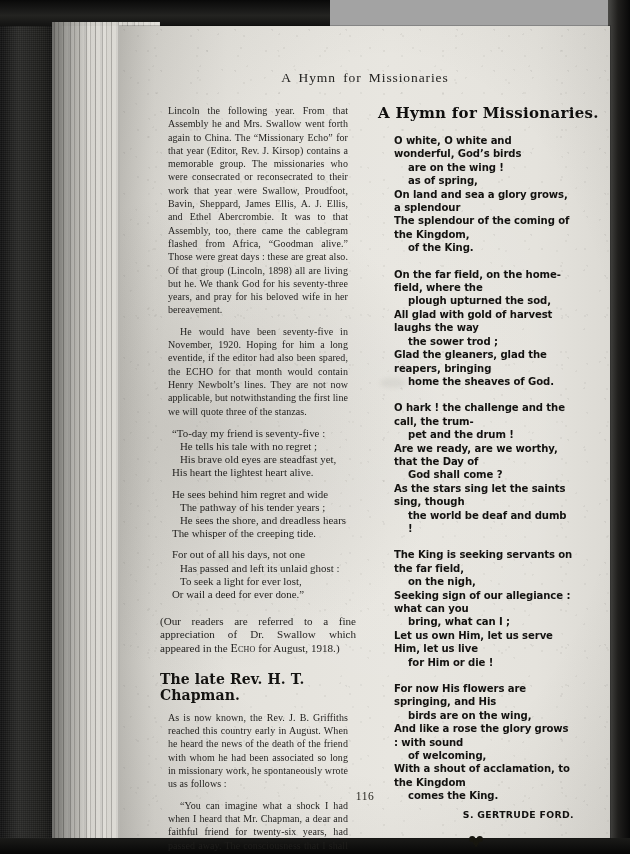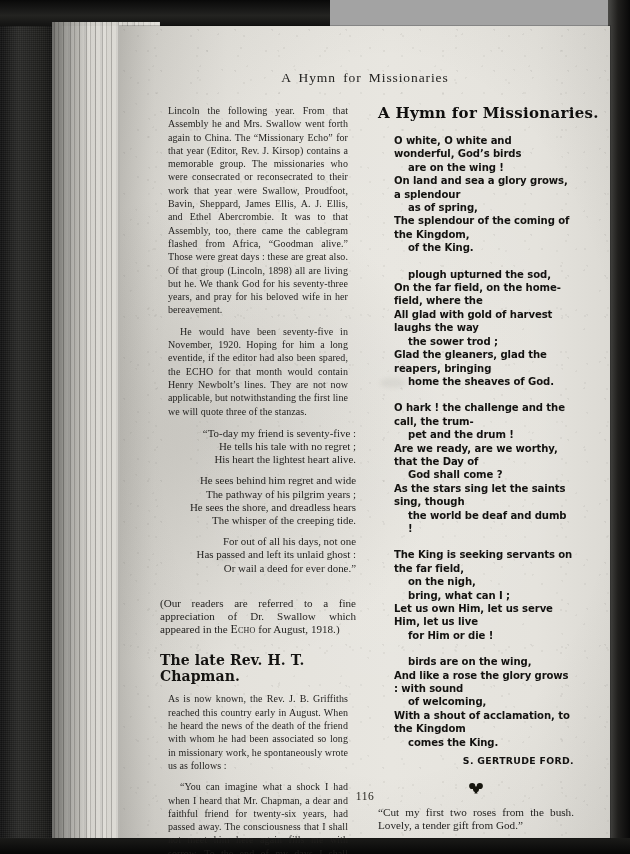--- a/index.html
+++ b/index.html
@@ -174,31 +174,31 @@
 
   
   .verse {
     font-family: "Liberation Serif", serif;
     font-size: 10.9px;
     line-height: 13.2px;
     color: #201f1d;
     margin: 9px 0 0 0;
     padding-left: 10px;
   }
-  .verse .st { margin-bottom: 8px; text-align: right; }
+  .verse .st { margin-bottom: 8px; }
   .verse .ln { white-space: nowrap; display: block; }
   .i1 { padding-left: 10px; }
   .i0 { padding-left: 2px; }
 
   .paren-note {
     font-family: "Liberation Serif", serif;
     font-size: 11.1px;
     line-height: 13.2px;
     text-align: justify;
-    margin: 22px 0 0 0;
+    margin: 14px 0 0 0;
     color: #201f1d;
   }
 
   
   .sub-head {
     font-family: "DejaVu Serif", serif;
     font-weight: bold;
     font-size: 14px;
     letter-spacing: .1px;
     color: #141311;
@@ -301,84 +301,88 @@
 
       <div class="col col-left ink">
 
         <p class="body-p no-indent">Lincoln the following year.    From that Assembly he and Mrs. Swallow went forth again to China.   The “Missionary Echo” for that year (Editor, Rev. J. Kirsop) contains a memorable group.   The missionaries who were consecrated or reconsecrated to their work that year were Swallow, Proudfoot, Bavin, Sheppard, James Ellis, A. J. Ellis, and Ethel Abercrombie.  It was to that Assembly, too, there came the cablegram flashed from Africa, “Goodman alive.”   Those were great days : these are great also.  Of that group (Lincoln, 1898) all are living but he.   We thank God for his seventy-three years, and pray for his beloved wife in her bereavement.</p>
         <p class="body-p">He would have been seventy-five in November, 1920.  Hoping for him a long eventide, if the editor had also been spared, the ECHO for that month would contain Henry Newbolt’s lines.  They are not now applicable, but notwithstanding the first line we will quote three of the stanzas.</p>
 
         <div class="verse">
           <div class="st">
             <span class="ln i0">“To-day my friend is seventy-five :</span>
             <span class="ln i1">He tells his tale with no regret ;</span>
+            <span class="ln i1">His brave old eyes are steadfast yet,</span>
             <span class="ln i0">His heart the lightest heart alive.</span>
           </div>
           <div class="st">
             <span class="ln i0">He sees behind him regret and wide</span>
-            <span class="ln i1">The pathway of his pilgrim years ;</span>
+            <span class="ln i1">The pathway of his tender years ;</span>
             <span class="ln i1">He sees the shore, and dreadless hears</span>
             <span class="ln i0">The whisper of the creeping tide.</span>
           </div>
           <div class="st">
             <span class="ln i0">For out of all his days, not one</span>
             <span class="ln i1">Has passed and left its unlaid ghost :</span>
+            <span class="ln i1">To seek a light for ever lost,</span>
             <span class="ln i0">Or wail a deed for ever done.”</span>
           </div>
         </div>
 
         <p class="paren-note"><span>(Our readers are referred to a fine appreciation of Dr. Swallow which appeared in the </span><span class="smallcaps">Echo</span><span> for August, 1918.)</span></p>
 
         <h2 class="sub-head">The late Rev. H. T. Chapman.</h2>
 
         <p class="body-p no-indent" style="text-indent:12px;">As is now known, the Rev. J. B. Griffiths reached this country early in August.  When he heard the news of the death of the friend with whom he had been associated so long in missionary work, he spontaneously wrote us as follows :</p>
         <p class="body-p">“You can imagine what a shock I had when I heard that Mr. Chapman, a dear and faithful friend for twenty-six years, had passed away.  The consciousness that I shall not meet him here again fills me with sorrow.  To the end of my days I shall treasure his memory.”</p>
 
       </div>
 
       <div class="col col-right ink">
 
         <h1 class="hymn-title">A Hymn for Missionaries.</h1>
 
         <div class="stanza">
           <span class="ln">O white, O white and wonderful, God’s birds</span>
           <span class="ln cont">are on the wing !</span>
+          <span class="ln cont">as of spring,</span>
           <span class="ln">On land and sea a glory grows, a splendour</span>
-          <span class="ln cont">as of spring,</span>
           <span class="ln">The splendour of the coming of the Kingdom,</span>
           <span class="ln cont">of the King.</span>
         </div>
 
         <div class="stanza">
+          <span class="ln">On the far field, on the home-field, where the</span>
           <span class="ln cont">plough upturned the sod,</span>
-          <span class="ln">On the far field, on the home-field, where the</span>
           <span class="ln">All glad with gold of harvest laughs the way</span>
           <span class="ln cont">the sower trod ;</span>
           <span class="ln">Glad the gleaners, glad the reapers, bringing</span>
           <span class="ln cont">home the sheaves of God.</span>
         </div>
 
         <div class="stanza">
           <span class="ln">O hark ! the challenge and the call, the trum-</span>
           <span class="ln cont">pet and the drum !</span>
           <span class="ln">Are we ready, are we worthy, that the Day of</span>
           <span class="ln cont">God shall come ?</span>
           <span class="ln">As the stars sing let the saints sing, though</span>
           <span class="ln cont">the world be deaf and dumb !</span>
         </div>
 
         <div class="stanza">
           <span class="ln">The King is seeking servants on the far field,</span>
           <span class="ln cont">on the nigh,</span>
+          <span class="ln">Seeking sign of our allegiance : what can you</span>
           <span class="ln cont">bring, what can I ;</span>
           <span class="ln">Let us own Him, let us serve Him, let us live</span>
           <span class="ln cont">for Him or die !</span>
         </div>
 
         <div class="stanza" style="margin-bottom:2px;">
+          <span class="ln">For now His flowers are springing, and His</span>
           <span class="ln cont">birds are on the wing,</span>
           <span class="ln">And like a rose the glory grows : with sound</span>
           <span class="ln cont">of welcoming,</span>
           <span class="ln">With a shout of acclamation, to the Kingdom</span>
           <span class="ln cont">comes the King.</span>
         </div>
 
         <p class="byline">S. GERTRUDE FORD.</p>
 
         <div class="ornament">

